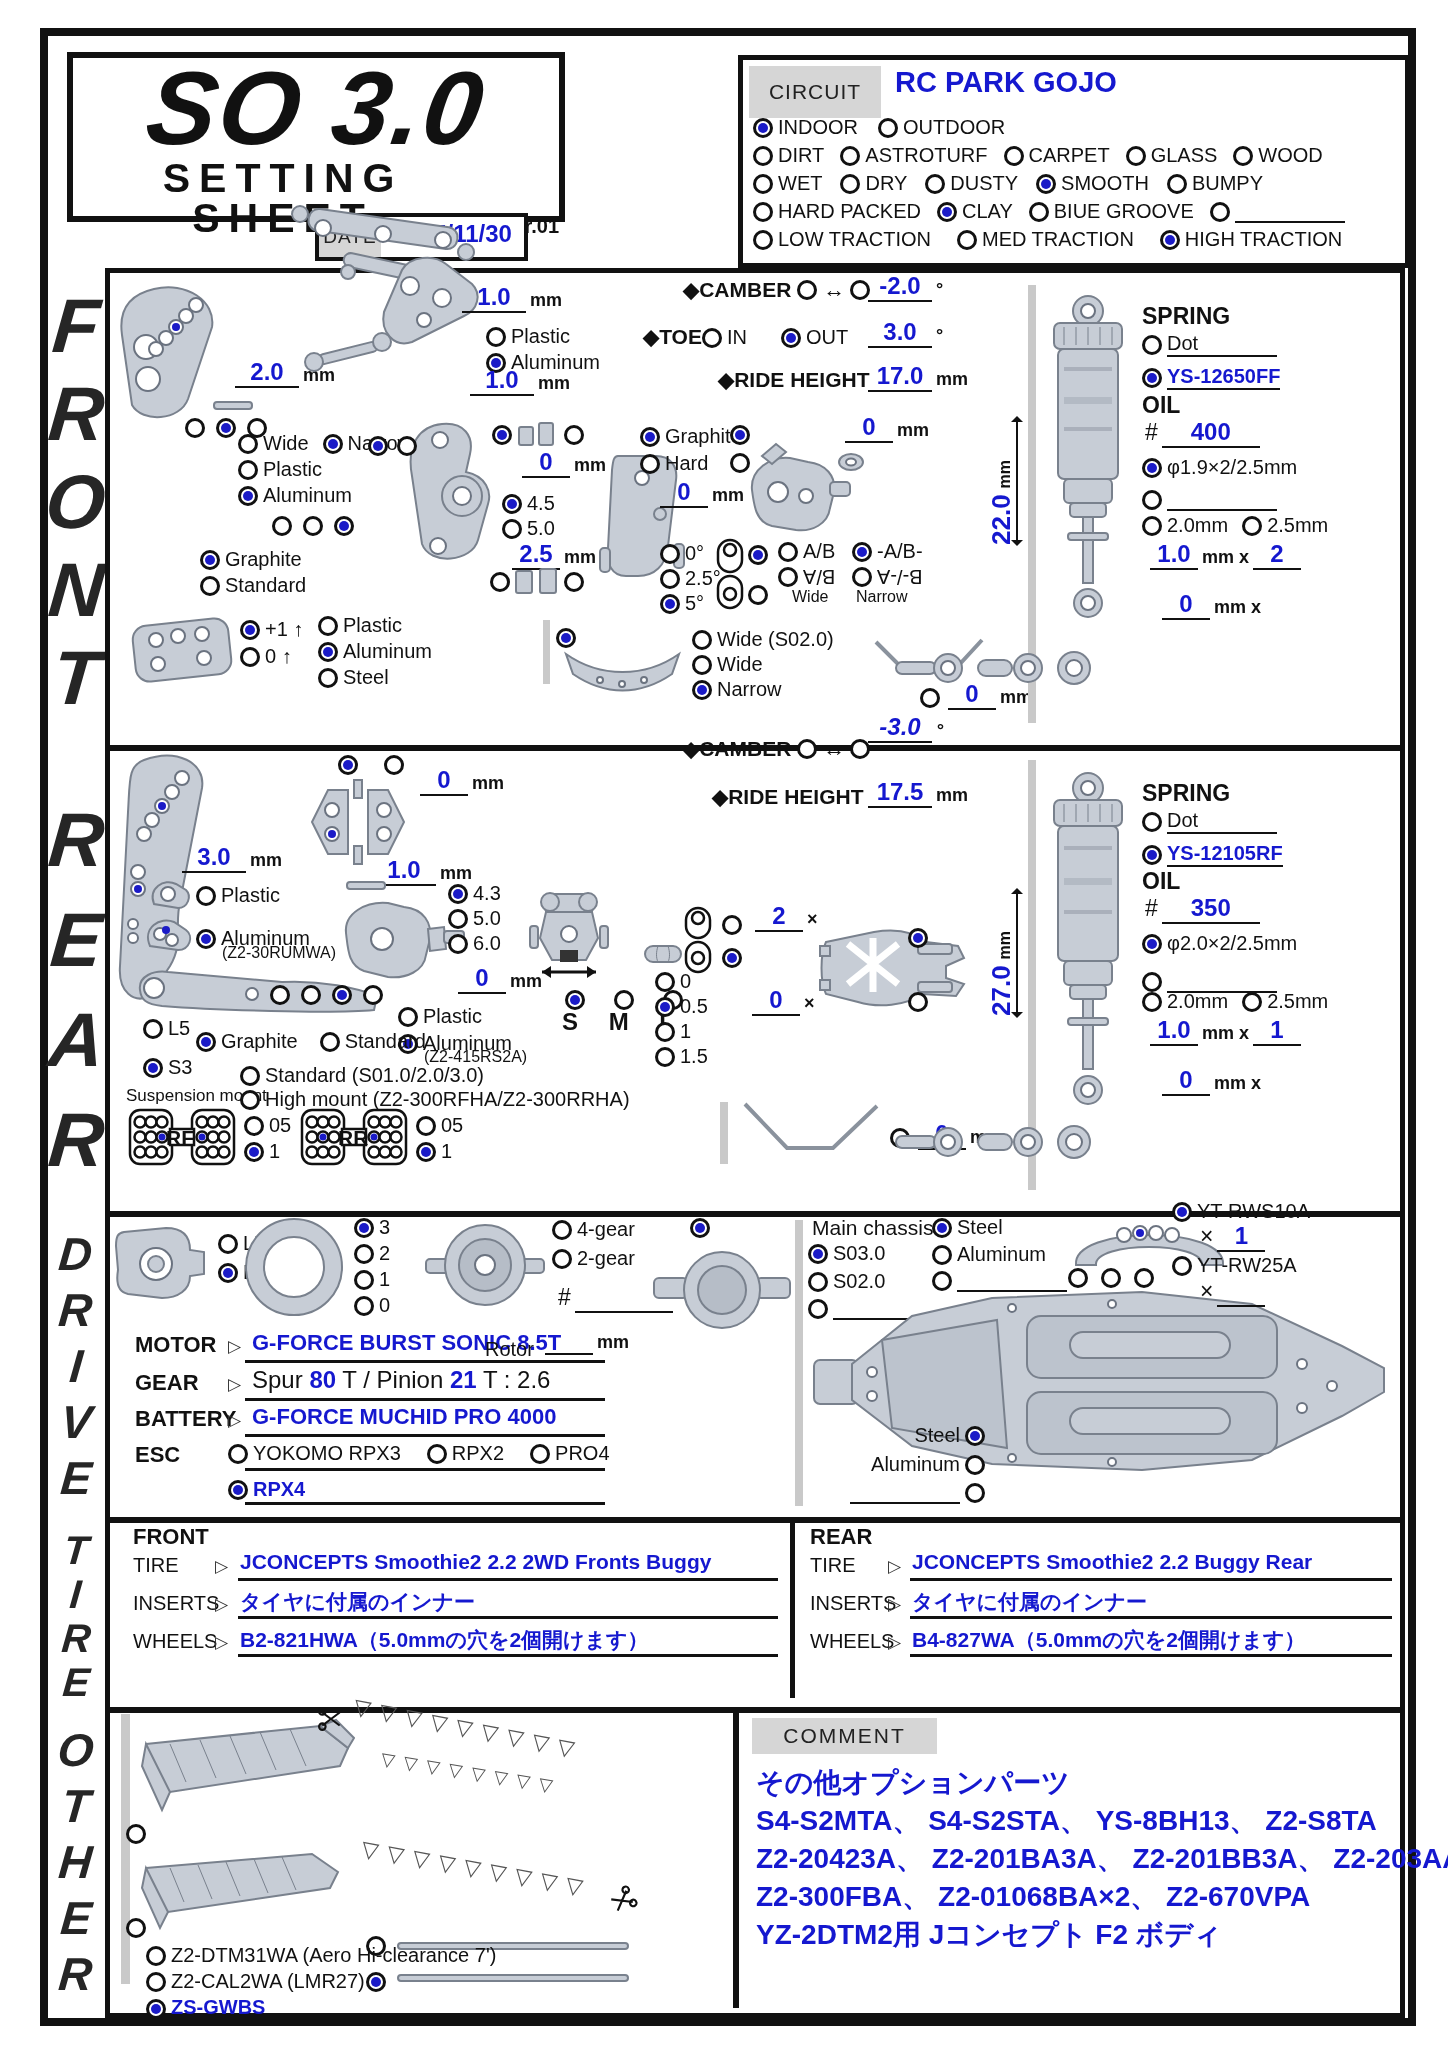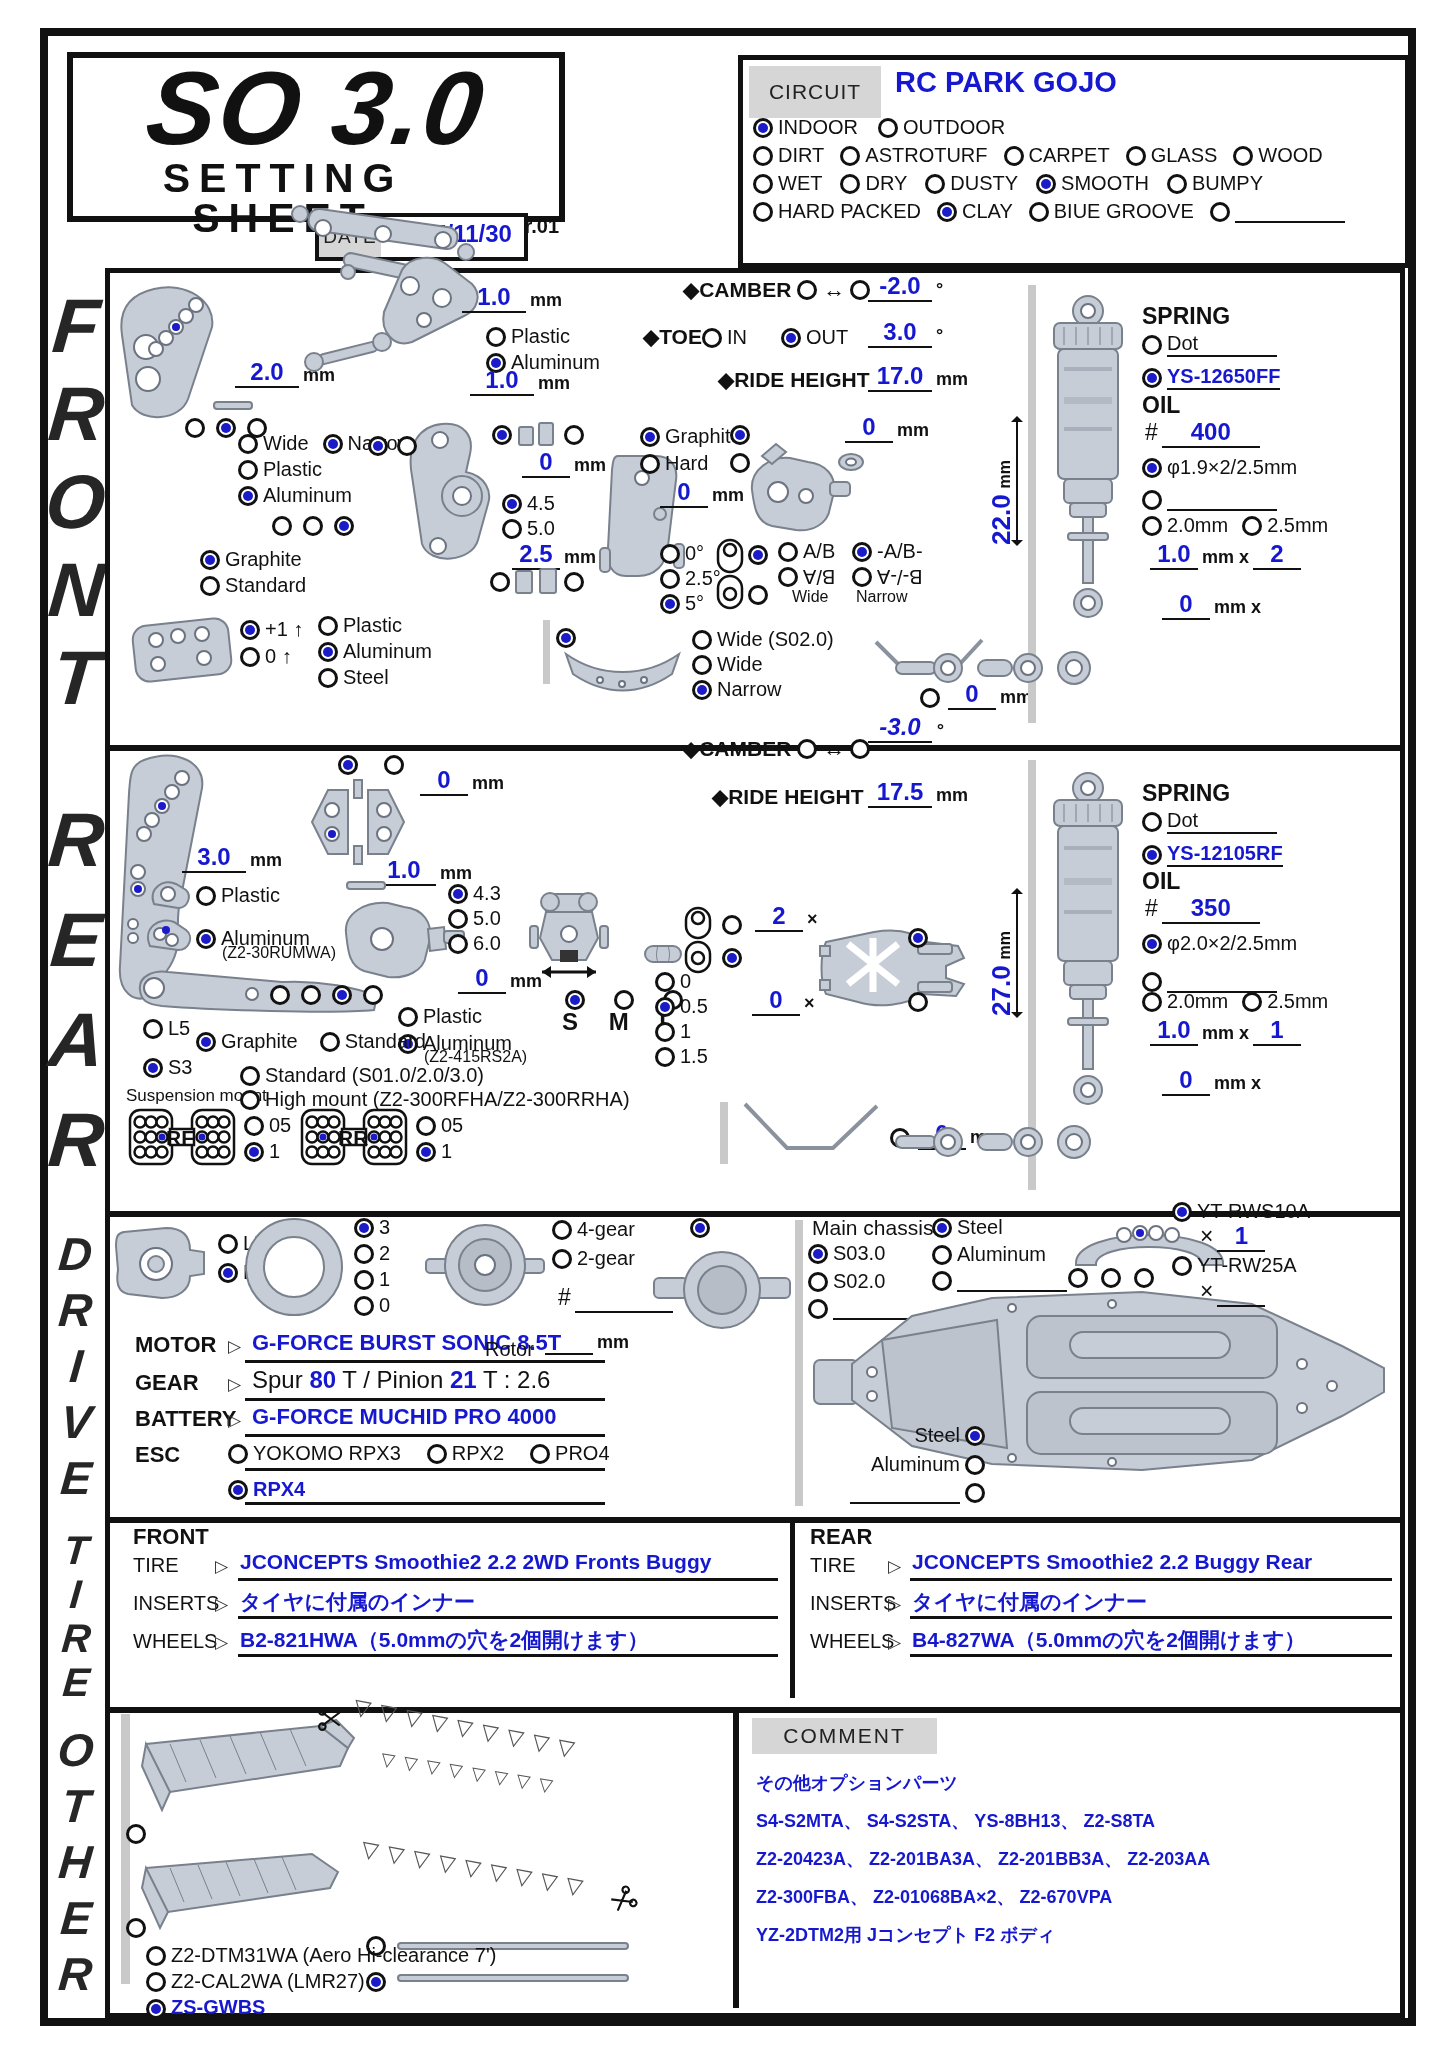--- a/index.html
+++ b/index.html
@@ -55,21 +55,21 @@
   .vdim .u{font-size:16px;font-weight:bold;margin-left:6px;}
   .arrowg{position:absolute;font-size:17px;color:#333;}
   .lrarrow{font-size:22px;font-weight:bold;letter-spacing:-1px;}
   svg .p{fill:#c7cdd6;stroke:#79818d;stroke-width:2;}
   svg .p2c{fill:#b6bdc7;stroke:#79818d;stroke-width:2;}
   svg .h{fill:#fff;stroke:#6b7380;stroke-width:2;}
   svg .bd{fill:#1b1bc7;stroke:none;}
   svg .pd{fill:#fff;stroke:#111;stroke-width:2.5;}
   svg .hw{fill:none;stroke:#111;stroke-width:2.5;}
   .tristrip{position:absolute;color:#555;font-size:22px;letter-spacing:9px;white-space:nowrap;}
-  .comment-line{font-size:18px;line-height:38px;color:#1518cf;font-weight:bold;white-space:nowrap;}
+  .comment-line{font-size:28px;line-height:38px;color:#1518cf;font-weight:bold;white-space:nowrap;}
 </style>
 </head>
 <body>
 
 <div class="page">
   <div class="frame"></div>
 
   <div class="box" style="left:67px;top:52px;width:486px;height:158px;border-width:6px;">
     <div class="logo-main">SO 3.0</div>
     <div style="display:flex;align-items:flex-end;justify-content:center;gap:8px;">
@@ -149,20 +149,34 @@
           <span class="rb sel"></span>
           <span class="ot">CLAY</span>
         </span>
         <span class="opt">
           <span class="rb"></span>
           <span class="ot">BIUE GROOVE</span>
         </span>
         <span class="opt">
           <span class="rb"></span>
           <span class="ot ul"></span>
+        </span>
+      </div>
+    <div class="rgh" style="left:10px;top:168px;gap:26px;">
+        <span class="opt">
+          <span class="rb"></span>
+          <span class="ot">LOW TRACTION</span>
+        </span>
+        <span class="opt">
+          <span class="rb"></span>
+          <span class="ot">MED TRACTION</span>
+        </span>
+        <span class="opt">
+          <span class="rb sel"></span>
+          <span class="ot">HIGH TRACTION</span>
         </span>
       </div>
   </div>
 
   <div class="vtitle vt-big" style="left:48px;top:282px;">
       <div>F</div>
       <div>R</div>
       <div>O</div>
       <div>N</div>
       <div>T</div>

